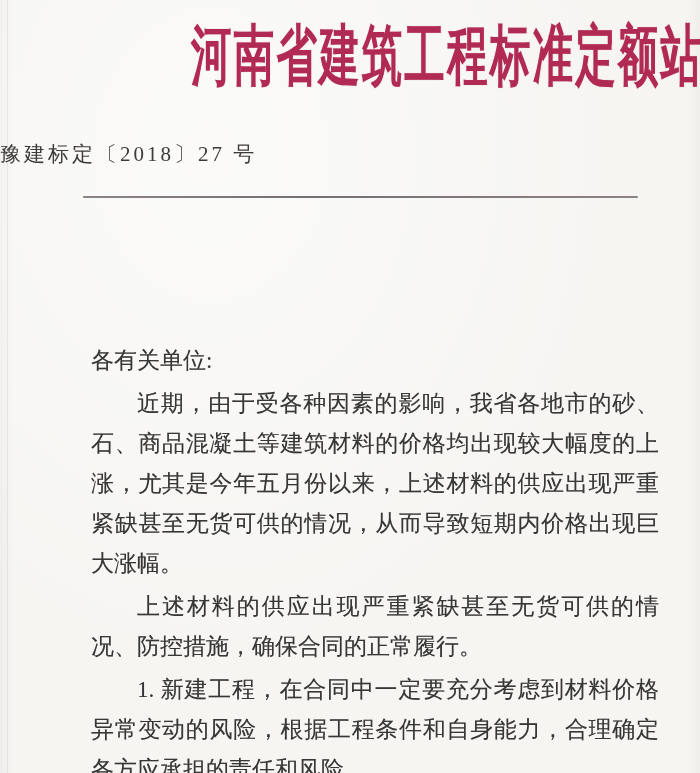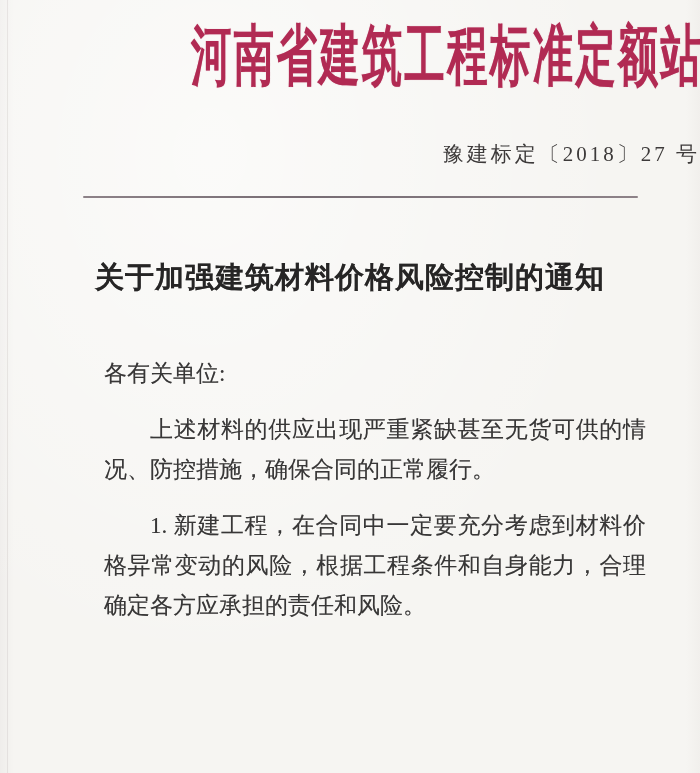--- a/index.html
+++ b/index.html
@@ -39,21 +39,21 @@
     color: #b12a53;
     transform: scaleX(0.61);
     transform-origin: center top;
     text-shadow: 0 0 1px rgba(177,42,83,0.55);
   }
   .doc-number {
     position: absolute;
     top: 140px;
     left: 0;
     width: 100%;
-    text-align: right;
+    text-align: left;
     font-size: 21px;
     letter-spacing: 3px;
     color: #3d3a3a;
   }
   .divider {
     position: absolute;
     top: 196px;
     left: 83px;
     width: 555px;
     height: 2px;
@@ -76,38 +76,38 @@
     position: absolute;
     top: 338px;
     left: 88px;
     width: 574px;
     font-size: 23px;
     line-height: 40px;
     color: #383737;
     text-align: justify;
     text-shadow: 0 0 0.4px rgba(40,40,40,0.35);
   }
-  .doc-body p { margin: 16px; }
+  .doc-body p { margin: 3px; }
   .doc-body p.indent { text-indent: 2em; }
 </style>
 </head>
 <body>
 
 <div class="page">
   <div class="page-edge"></div>
 
   <div class="letterhead">
     <span class="letterhead-text">河南省建筑工程标准定额站文件</span>
   </div>
 
   <div class="doc-number">豫建标定〔2018〕27 号</div>
 
   <div class="divider"></div>
 
-  <h1 class="doc-title">关于加强建筑材料价格风险控制的通知</h1>
 
   <div class="doc-body">
     <p>各有关单位:</p>
+    <p class="indent">近期，由于受各种因素的影响，我省各地市的砂、石、商品混凝土等建筑材料的价格均出现较大幅度的上涨，尤其是今年五月份以来，上述材料的供应出现严重紧缺甚至无货可供的情况，从而导致短期内价格出现巨大涨幅。</p>
     <p class="indent">上述材料的供应出现严重紧缺甚至无货可供的情况、防控措施，确保合同的正常履行。</p>
     <p class="indent">1. 新建工程，在合同中一定要充分考虑到材料价格异常变动的风险，根据工程条件和自身能力，合理确定各方应承担的责任和风险。</p>
 
   </div>
 </div>
 
 </body></html>

